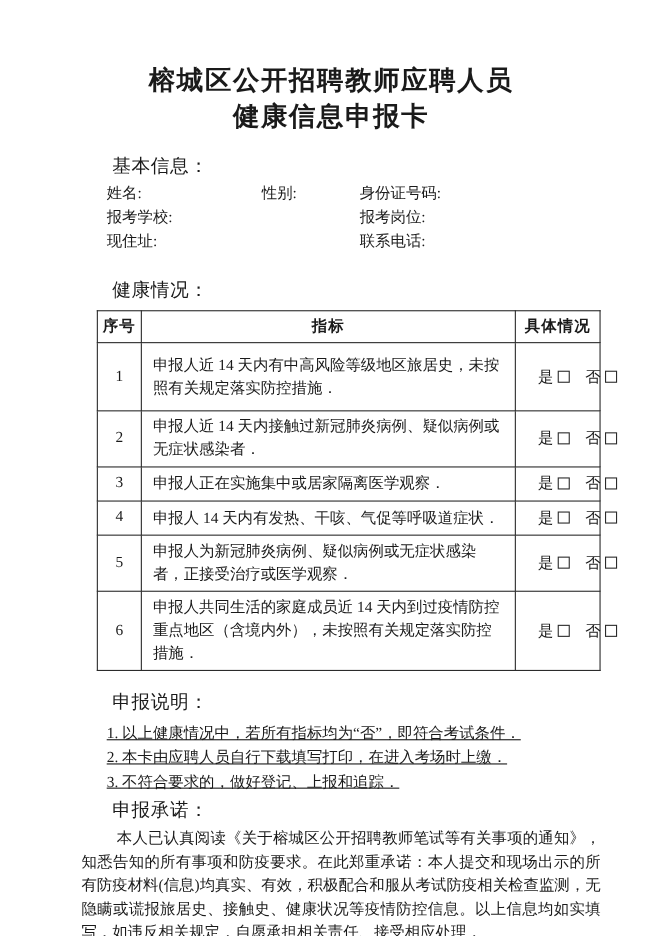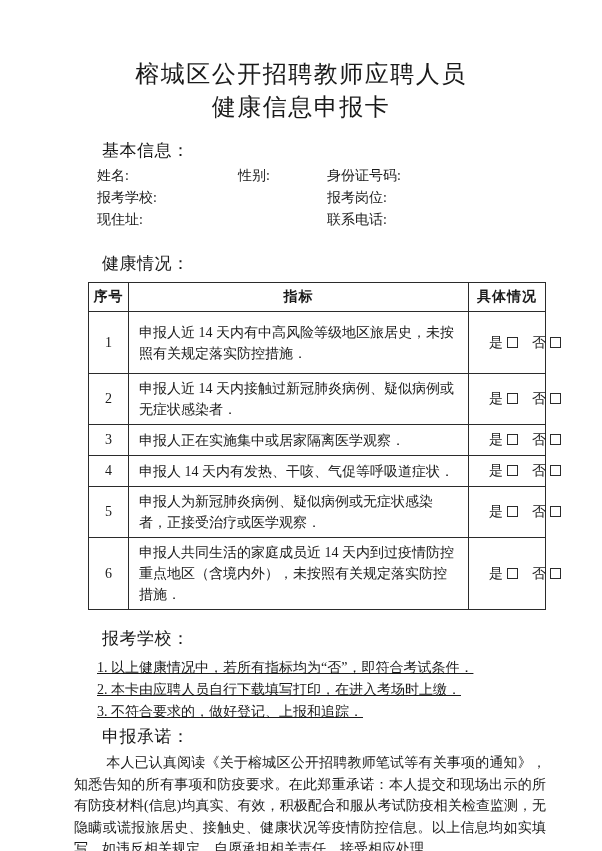--- a/index.html
+++ b/index.html
@@ -11,21 +11,21 @@
     margin: 0 auto;
     background: #ffffff;
     color: #1a1a1a;
     font-family: "Liberation Serif", "DejaVu Sans", serif;
     overflow: hidden;
   }
   .doc-title {
     padding-top: 58px;
     text-align: center;
     font-size: 24px;
-    font-weight: normal;
+    font-weight: bold;
     line-height: 33px;
     letter-spacing: 1.5px;
   }
   .content {
     padding-left: 88px;
     padding-right: 57px;
   }
   .section-heading {
     font-size: 17px;
     font-weight: normal;
@@ -172,21 +172,21 @@
         <td class="sit-cell"><span>是</span><span class="cbx"></span><span class="cbx-gap"></span><span>否</span><span class="cbx"></span></td>
       </tr>
       <tr class="h-r6">
         <td class="no-cell">6</td>
         <td class="ind-cell">申报人共同生活的家庭成员近 14 天内到过疫情防控重点地区（含境内外），未按照有关规定落实防控措施．</td>
         <td class="sit-cell"><span>是</span><span class="cbx"></span><span class="cbx-gap"></span><span>否</span><span class="cbx"></span></td>
       </tr>
     </tbody>
       </table>
 
-    <div class="section-heading h-instr">报考学校：</div>
+    <div class="section-heading h-instr">申报说明：</div>
 
     <ul class="instr-list">
       <li>1. 以上健康情况中，若所有指标均为“否”，即符合考试条件．</li>
       <li>2. 本卡由应聘人员自行下载填写打印，在进入考场时上缴．</li>
       <li>3. 不符合要求的，做好登记、上报和追踪．</li>
     </ul>
 
     <div class="section-heading h-commit">申报承诺：</div>
 
     <p class="commit-para">本人已认真阅读《关于榕城区公开招聘教师笔试等有关事项的通知》，知悉告知的所有事项和防疫要求。在此郑重承诺：本人提交和现场出示的所有防疫材料(信息)均真实、有效，积极配合和服从考试防疫相关检查监测，无隐瞒或谎报旅居史、接触史、健康状况等疫情防控信息。以上信息均如实填写，如违反相关规定，自愿承担相关责任、接受相应处理．</p>

